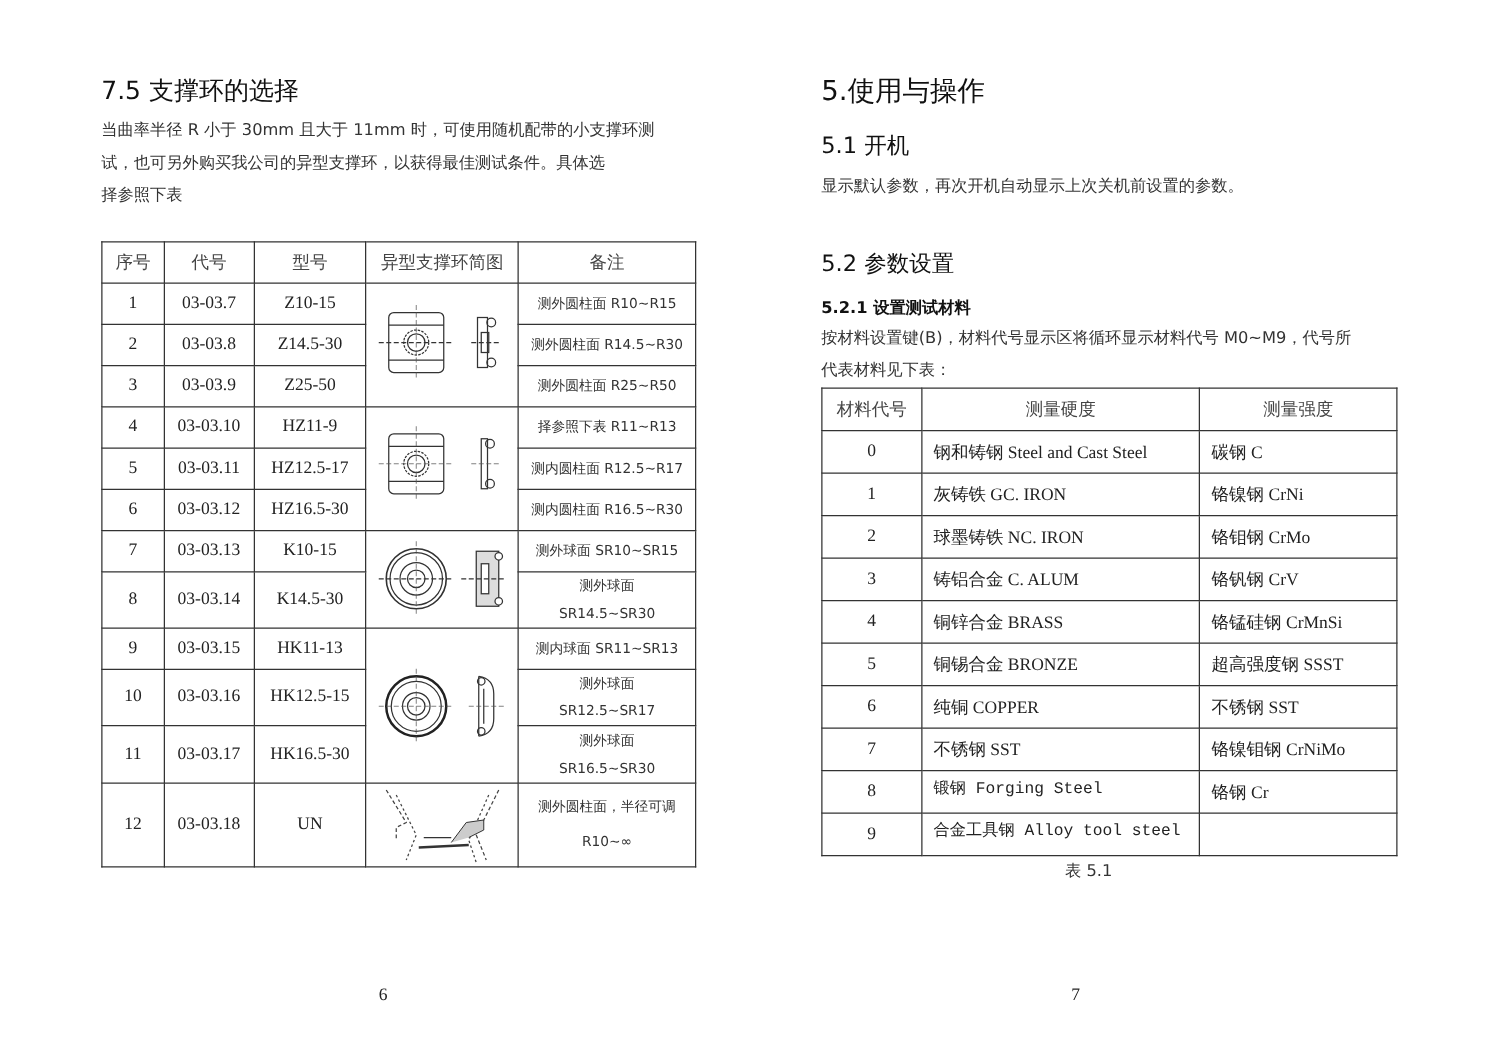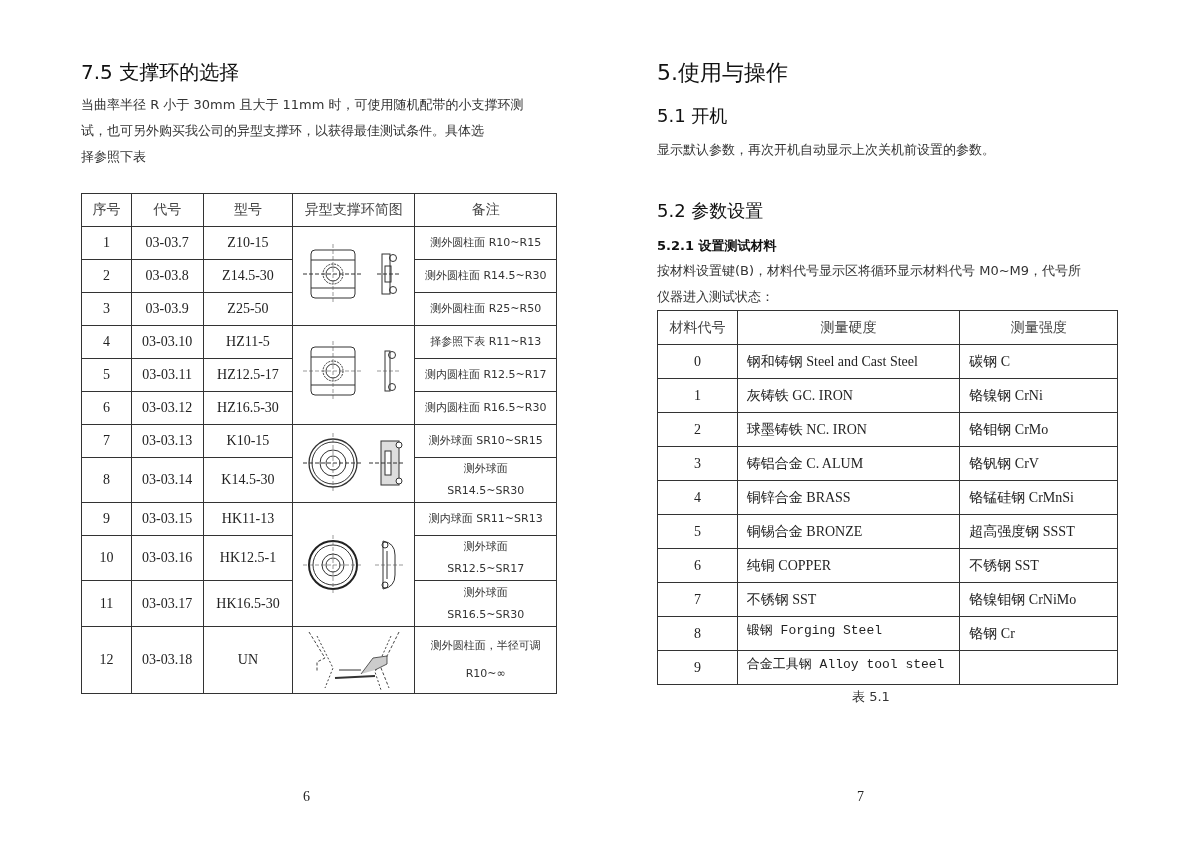--- a/index.html
+++ b/index.html
@@ -88,21 +88,21 @@
     <td>03-03.9</td>
     <td>Z25-50</td>
     <td class="note">
           <div>测外圆柱面 R25~R50</div>
         </td>
   </tr>
 
   <tr style="height:33px">
     <td>4</td>
     <td>03-03.10</td>
-    <td>HZ11-5</td>
+    <td>HZ11-9</td>
     <td rowspan="3">
       <svg width="110" height="80" viewBox="0 0 110 80">
         <rect x="12" y="12" width="44" height="48" rx="4" fill="none" stroke="#333"></rect>
         <line x1="12" y1="22" x2="56" y2="22" stroke="#333"></line>
             <line x1="12" y1="50" x2="56" y2="50" stroke="#333"></line>
         <circle cx="34" cy="36" r="10" fill="none" stroke="#333" stroke-dasharray="2,1"></circle>
         <circle cx="34" cy="36" r="7" fill="none" stroke="#333"></circle>
         <line x1="4" y1="36" x2="64" y2="36" stroke="#555" stroke-dasharray="4,2" stroke-width="0.6"></line>
         <line x1="34" y1="6" x2="34" y2="66" stroke="#555" stroke-dasharray="4,2" stroke-width="0.6"></line>
         <rect x="86" y="16" width="5" height="40" fill="none" stroke="#333"></rect>
@@ -184,21 +184,21 @@
         <line x1="76" y1="40" x2="104" y2="40" stroke="#555" stroke-dasharray="4,2" stroke-width="0.6"></line>
       </svg>
     </td>
     <td class="note">
           <div>测内球面 SR11~SR13</div>
         </td>
   </tr>
   <tr style="height:45px">
     <td>10</td>
     <td>03-03.16</td>
-    <td>HK12.5-1</td>
+    <td>HK12.5-15</td>
     <td class="note">
       <div>测外球面</div>
       <div>SR12.5~SR17</div>
     </td>
   </tr>
   <tr style="height:46px">
     <td>11</td>
     <td>03-03.17</td>
     <td>HK16.5-30</td>
     <td class="note">
@@ -234,21 +234,21 @@
 
 <div class="abs" style="left:657px; top:58px; font-family:'DejaVu Sans', sans-serif; font-size:22px; color:#111;">5.使用与操作</div>
 <div class="abs h-mid" style="left:657px; top:104px;">5.1 开机</div>
 <div class="abs para" style="left:657px; top:137px; width:470px;">
   <div>显示默认参数，再次开机自动显示上次关机前设置的参数。</div>
 </div>
 <div class="abs h-mid" style="left:657px; top:199px;">5.2 参数设置</div>
 <div class="abs h-minor" style="left:657px; top:237px;">5.2.1 设置测试材料</div>
 <div class="abs para" style="left:657px; top:258px; width:470px;">
   <div>按材料设置键(B)，材料代号显示区将循环显示材料代号 M0~M9，代号所</div>
-  <div>仪器进入测试状态：</div>
+  <div>代表材料见下表：</div>
 </div>
 
 <table class="doc" id="mat-table" style="left:657px; top:310px; width:461px;">
   <colgroup>
       <col style="width:80px">
       <col style="width:223px">
       <col style="width:158px">
     </colgroup>
   <tbody>
       <tr style="height:34px">

